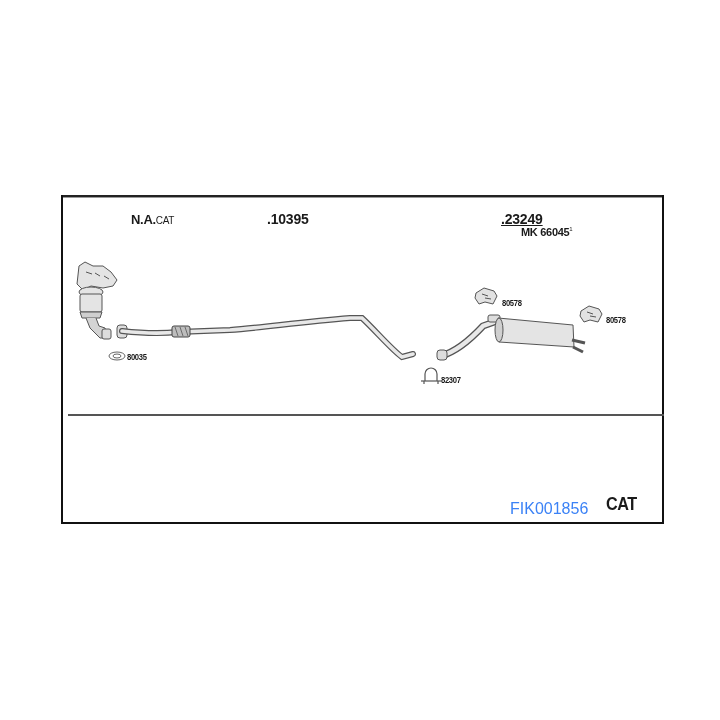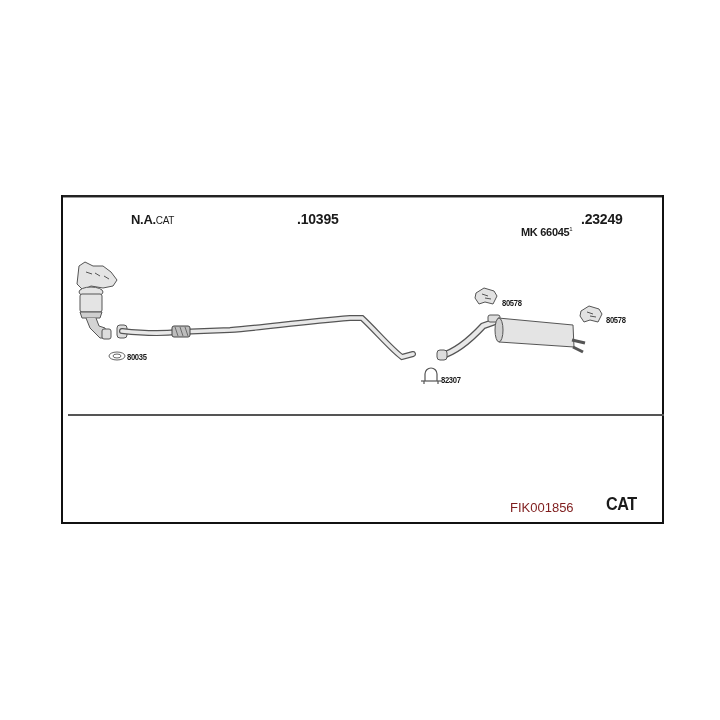--- a/index.html
+++ b/index.html
@@ -7,31 +7,31 @@
          font-family: "Liberation Sans", sans-serif; color: #1a1a1a; }
   .frame { position: absolute; left: 61px; top: 195px; width: 603px; height: 329px;
            border-left: 2px solid #111; border-right: 2px solid #111; border-bottom: 2px solid #111;
            box-sizing: border-box; }
   .frame-top { position: absolute; left: 61px; top: 195px; width: 603px; height: 3px;
                border-top: 2px solid #222; border-bottom: 1px solid #9a9a9a; box-sizing: border-box; }
   .divider { position: absolute; left: 68px; top: 414px; width: 596px; height: 2px; background: #555; }
   .lbl { position: absolute; white-space: nowrap; }
   .na { left: 83px; top: 212px; font-size: 13px; font-weight: bold; letter-spacing: -0.3px; padding-left: 48px; }
   .na .small { font-size: 10px; font-weight: normal; }
-  .part-main { font-size: 14px; font-weight: bold; letter-spacing: -0.2px; margin-left: 30px; }
+  .part-main { font-size: 14px; font-weight: bold; letter-spacing: -0.2px; }
   .p10395 { left: 267px; top: 211px; }
-  .p23249 { left: 551px; top: 211px; }
+  .p23249 { left: 501px; top: 211px; text-decoration: underline; }
   .mk { left: 521px; top: 226px; font-size: 11px; font-weight: bold; letter-spacing: -0.3px; }
   .mk sup { font-size: 6px; font-weight: normal; vertical-align: 5px; }
   .small-num { font-size: 9px; font-weight: bold; letter-spacing: -0.4px; transform: scaleX(0.85); transform-origin: left; }
   .n80035 { left: 127px; top: 352px; }
   .n82307 { left: 441px; top: 375px; }
   .n80578a { left: 502px; top: 298px; }
   .n80578b { left: 606px; top: 315px; }
-  .fik { left: 510px; top: 500px; font-size: 13px; color: #7f1d1d; }
+  .fik { left: 510px; top: 500px; font-size: 16px; color: #3b82f6; }
   .cat { left: 606px; top: 494px; font-size: 18px; font-weight: bold; letter-spacing: -0.5px; transform: scaleX(0.9); transform-origin: left; }
   svg.drawing { position: absolute; left: 0; top: 0; }
 </style>
 </head>
 <body>
 
 <div class="frame-top"></div>
 <div class="frame"></div>
 <div class="divider"></div>
 

